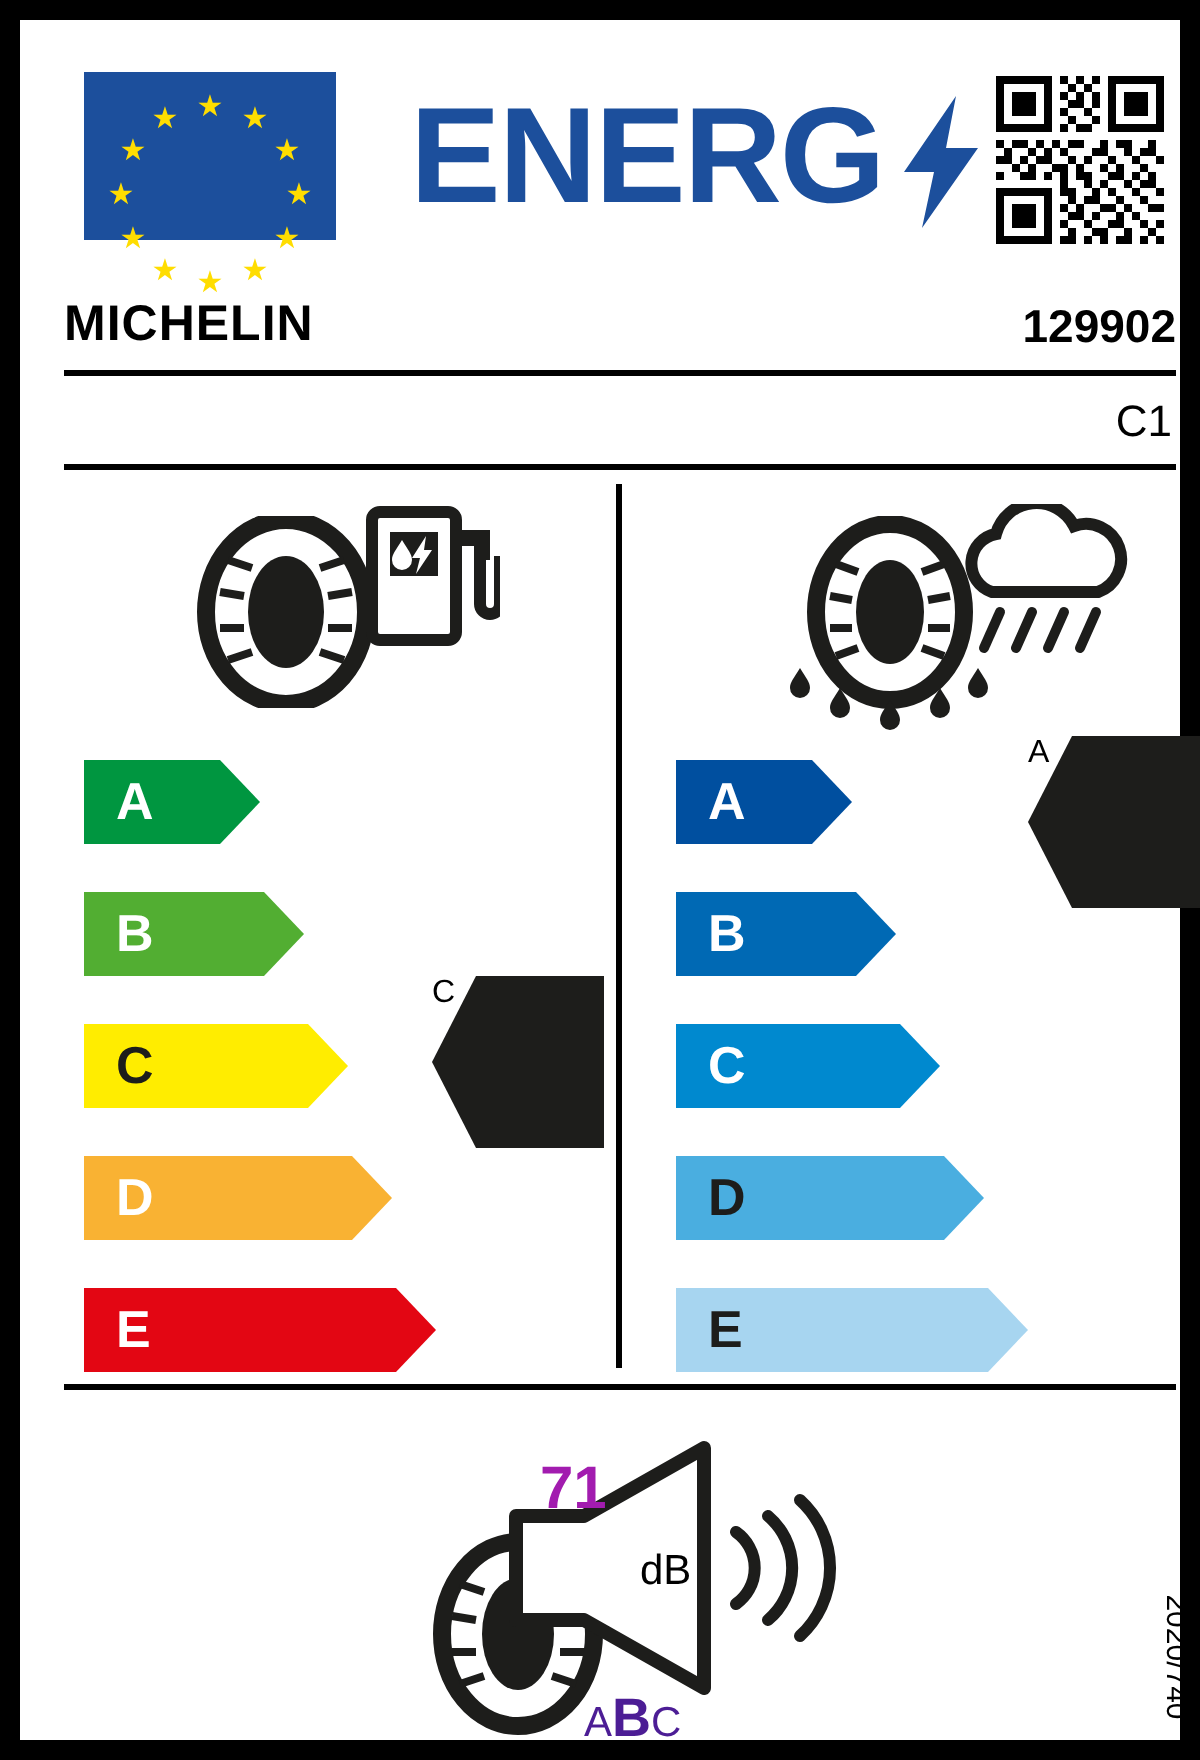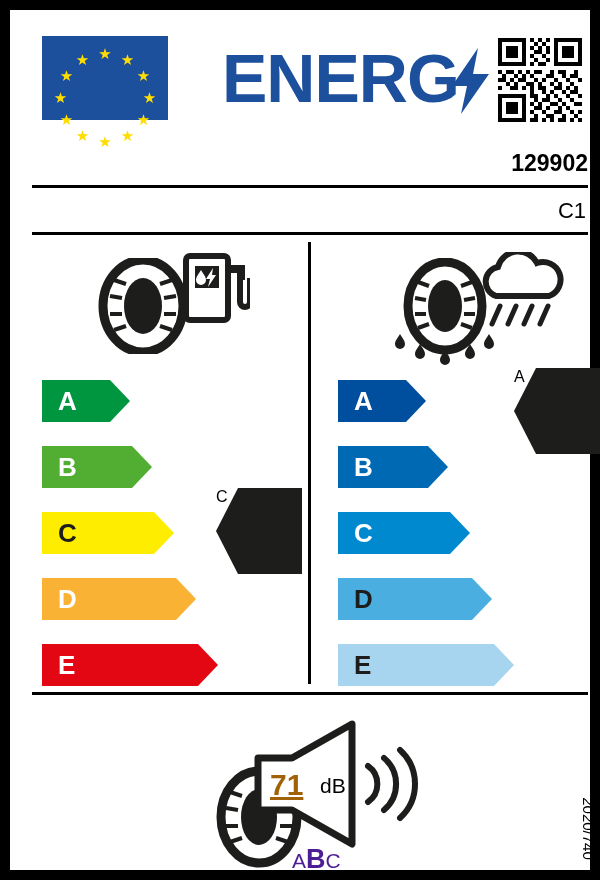--- a/index.html
+++ b/index.html
@@ -39,21 +39,21 @@
   .eu-star {
     position: absolute;
     color: #ffdd00;
     font-size: 15px;
     line-height: 15px;
     width: 15px; height: 15px;
     text-align: center;
   }
   .energ-text {
     position: absolute;
-    left: 202px; top: 20px;
+    left: 185px; top: 20px;
     font-size: 68px;
     font-weight: bold;
     letter-spacing: -1px;
     color: #1c4f9c;
     line-height: 76px;
   }
   .bolt {
     position: absolute;
     left: 428px; top: 28px;
     width: 44px; height: 66px;
@@ -128,25 +128,24 @@
     left: 16px; top: 50%;
     transform: translateY(-50%);
     font-size: 26px;
     font-weight: bold;
     color: #fff;
   }
 
   
   .noise-db {
     position: absolute;
-    left: 250px; top: 748px;
+    left: 250px; top: 708px;
     font-size: 30px;
     font-weight: bold;
-    color: #a16207;
-    text-decoration: underline;
+    color: #a21caf;
   }
   .noise-unit {
     position: absolute;
     left: 300px; top: 754px;
     font-size: 21px;
     color: #000;
   }
   .noise-classes {
     position: absolute;
     left: 272px; top: 824px;
@@ -305,20 +304,21 @@
         <rect x="19" y="19" width="1" height="1"></rect>
         <rect x="8" y="20" width="2" height="1"></rect>
           <rect x="11" y="20" width="1" height="1"></rect>
           <rect x="13" y="20" width="1" height="1"></rect>
         <rect x="15" y="20" width="2" height="1"></rect>
           <rect x="18" y="20" width="1" height="1"></rect>
           <rect x="20" y="20" width="1" height="1"></rect>
       </g>
     </svg>
 
+    <div class="brand">MICHELIN</div>
     <div class="code">129902</div>
 
     <div class="rule rule1"></div>
     <div class="cls">C1</div>
     <div class="rule rule2"></div>
 
     <div class="vdivide"></div>
 
     <svg class="pic" style="left:68px; top:238px; width:110px; height:96px;" viewBox="0 0 110 96">
       <ellipse cx="55" cy="48" rx="40" ry="46" fill="none" stroke="#1d1d1b" stroke-width="9"></ellipse>

